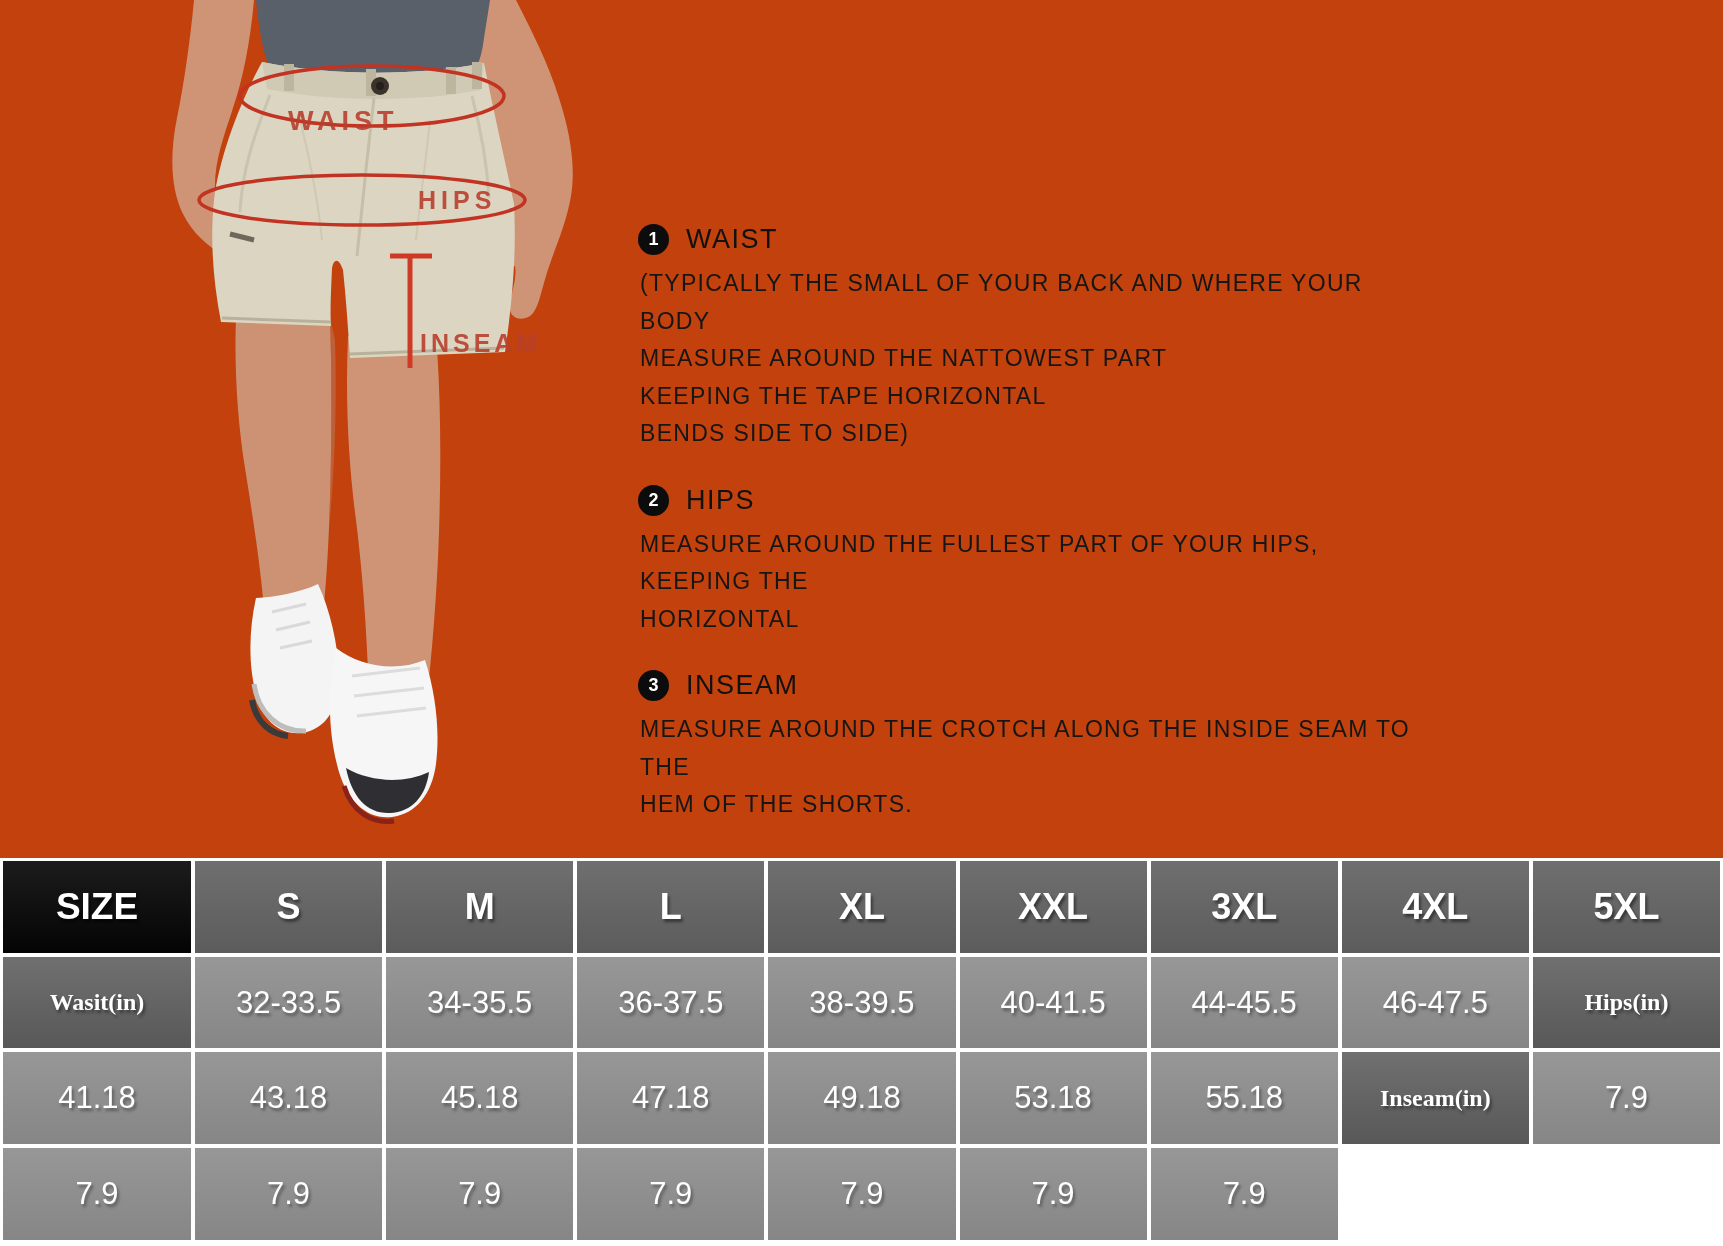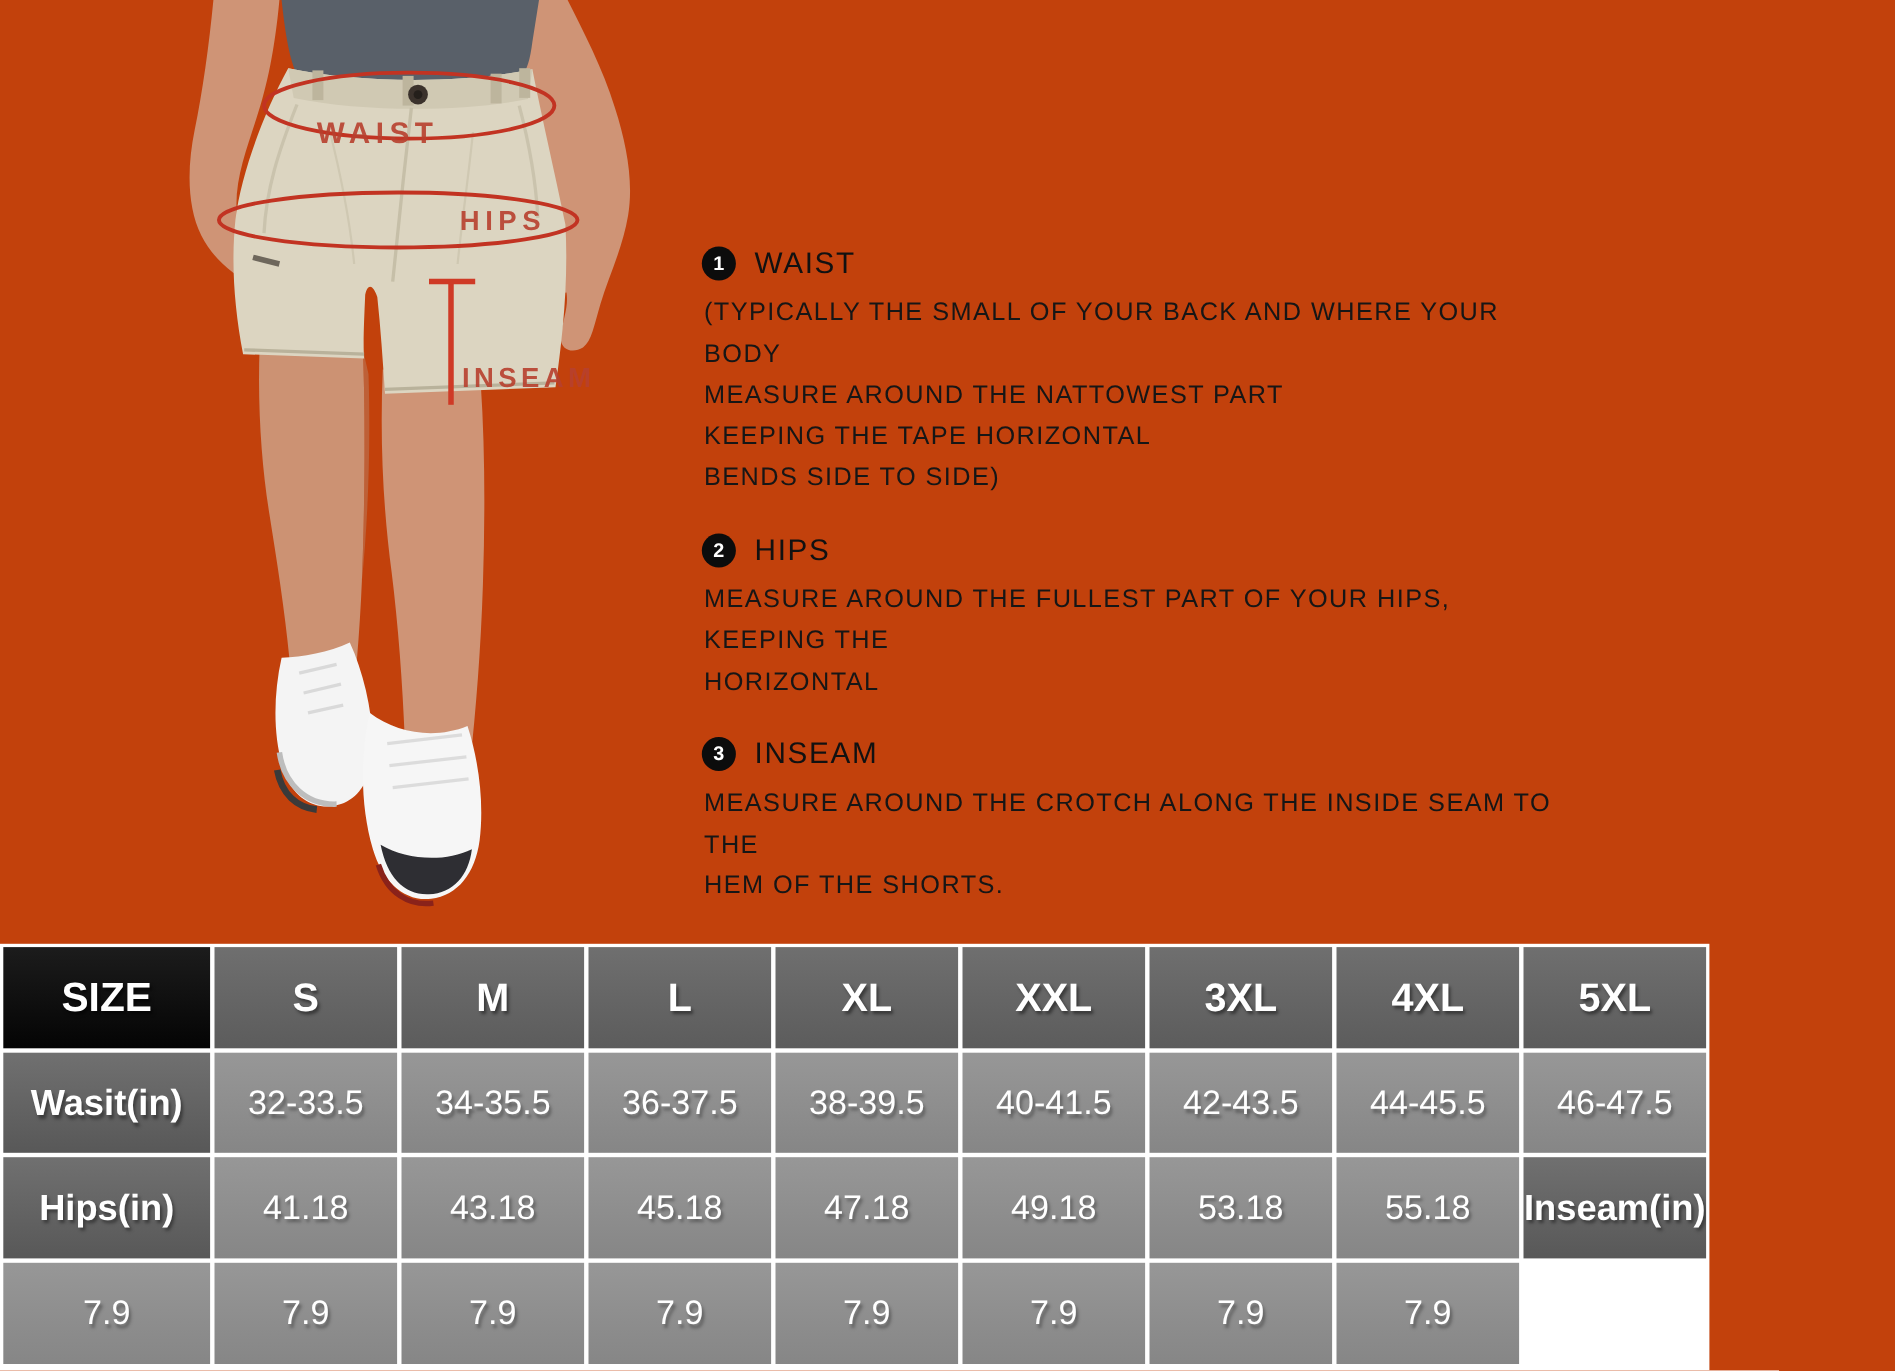--- a/index.html
+++ b/index.html
@@ -13,31 +13,31 @@
   
   .instructions{position:absolute;left:600px;top:224px;width:820px;}
   .sec{margin-bottom:32px;}
   .sec-head{display:flex;align-items:center;gap:17px;margin-left:38px;margin-bottom:10px;}
   .bullet{width:31px;height:31px;border-radius:50%;background:#0c0c0c;color:#fff;
           font-size:18px;font-weight:bold;display:flex;align-items:center;justify-content:center;flex:0 0 auto;}
   .sec-title{font-size:27px;font-weight:500;letter-spacing:1.5px;color:#111;}
   .sec-line{font-size:23px;line-height:37.5px;letter-spacing:1.3px;margin-left:40px;color:#161616;}
   
   .size-table{
-    position:absolute;left:0;top:858px;width:1554px;height:388px;background:#ffffff;
+    position:absolute;left:0;top:858px;width:1723px;height:388px;background:#ffffff;
     display:grid;grid-template-columns:188px repeat(8,1fr);grid-template-rows:92px 91px 92px 92px;
     gap:4px;padding:3px;box-sizing:border-box;
   }
   .cell{display:flex;align-items:center;justify-content:center;color:#fff;overflow:hidden;}
   .cell.h{background:linear-gradient(#6f6f6f,#5c5c5c);font-size:36px;font-weight:bold;
           text-shadow:2px 3px 3px rgba(0,0,0,.45);}
   .cell.size{background:linear-gradient(#1c1c1c,#040404);font-size:37px;font-weight:bold;
           text-shadow:2px 3px 3px rgba(0,0,0,.6);}
-  .cell.label{background:linear-gradient(#707070,#585858);font-size:33px;font-weight:600;
-          text-shadow:2px 3px 3px rgba(0,0,0,.4);}
+  .cell.label{background:linear-gradient(#707070,#585858);font-size:24px;font-weight:600;
+          text-shadow:2px 3px 3px rgba(0,0,0,.4);font-family:Liberation Serif, serif;}
   .cell.val{background:linear-gradient(#979797,#868686);font-size:31px;font-weight:400;
           text-shadow:2px 3px 3px rgba(0,0,0,.35);}
 </style>
 </head>
 <body>
 
 <div class="canvas">
 
   <div class="figure-wrap">
     <svg viewBox="0 0 620 858">
@@ -140,21 +140,20 @@
     <div class="cell h">3XL</div>
     <div class="cell h">4XL</div>
     <div class="cell h">5XL</div>
 
     <div class="cell label">Wasit(in)</div>
     <div class="cell val">32-33.5</div>
     <div class="cell val">34-35.5</div>
     <div class="cell val">36-37.5</div>
     <div class="cell val">38-39.5</div>
     <div class="cell val">40-41.5</div>
-    <div class="cell val">42-43.5</div>
     <div class="cell val">44-45.5</div>
     <div class="cell val">46-47.5</div>
 
     <div class="cell label">Hips(in)</div>
     <div class="cell val">41.18</div>
     <div class="cell val">43.18</div>
     <div class="cell val">45.18</div>
     <div class="cell val">47.18</div>
     <div class="cell val">49.18</div>
     <div class="cell val">53.18</div>

